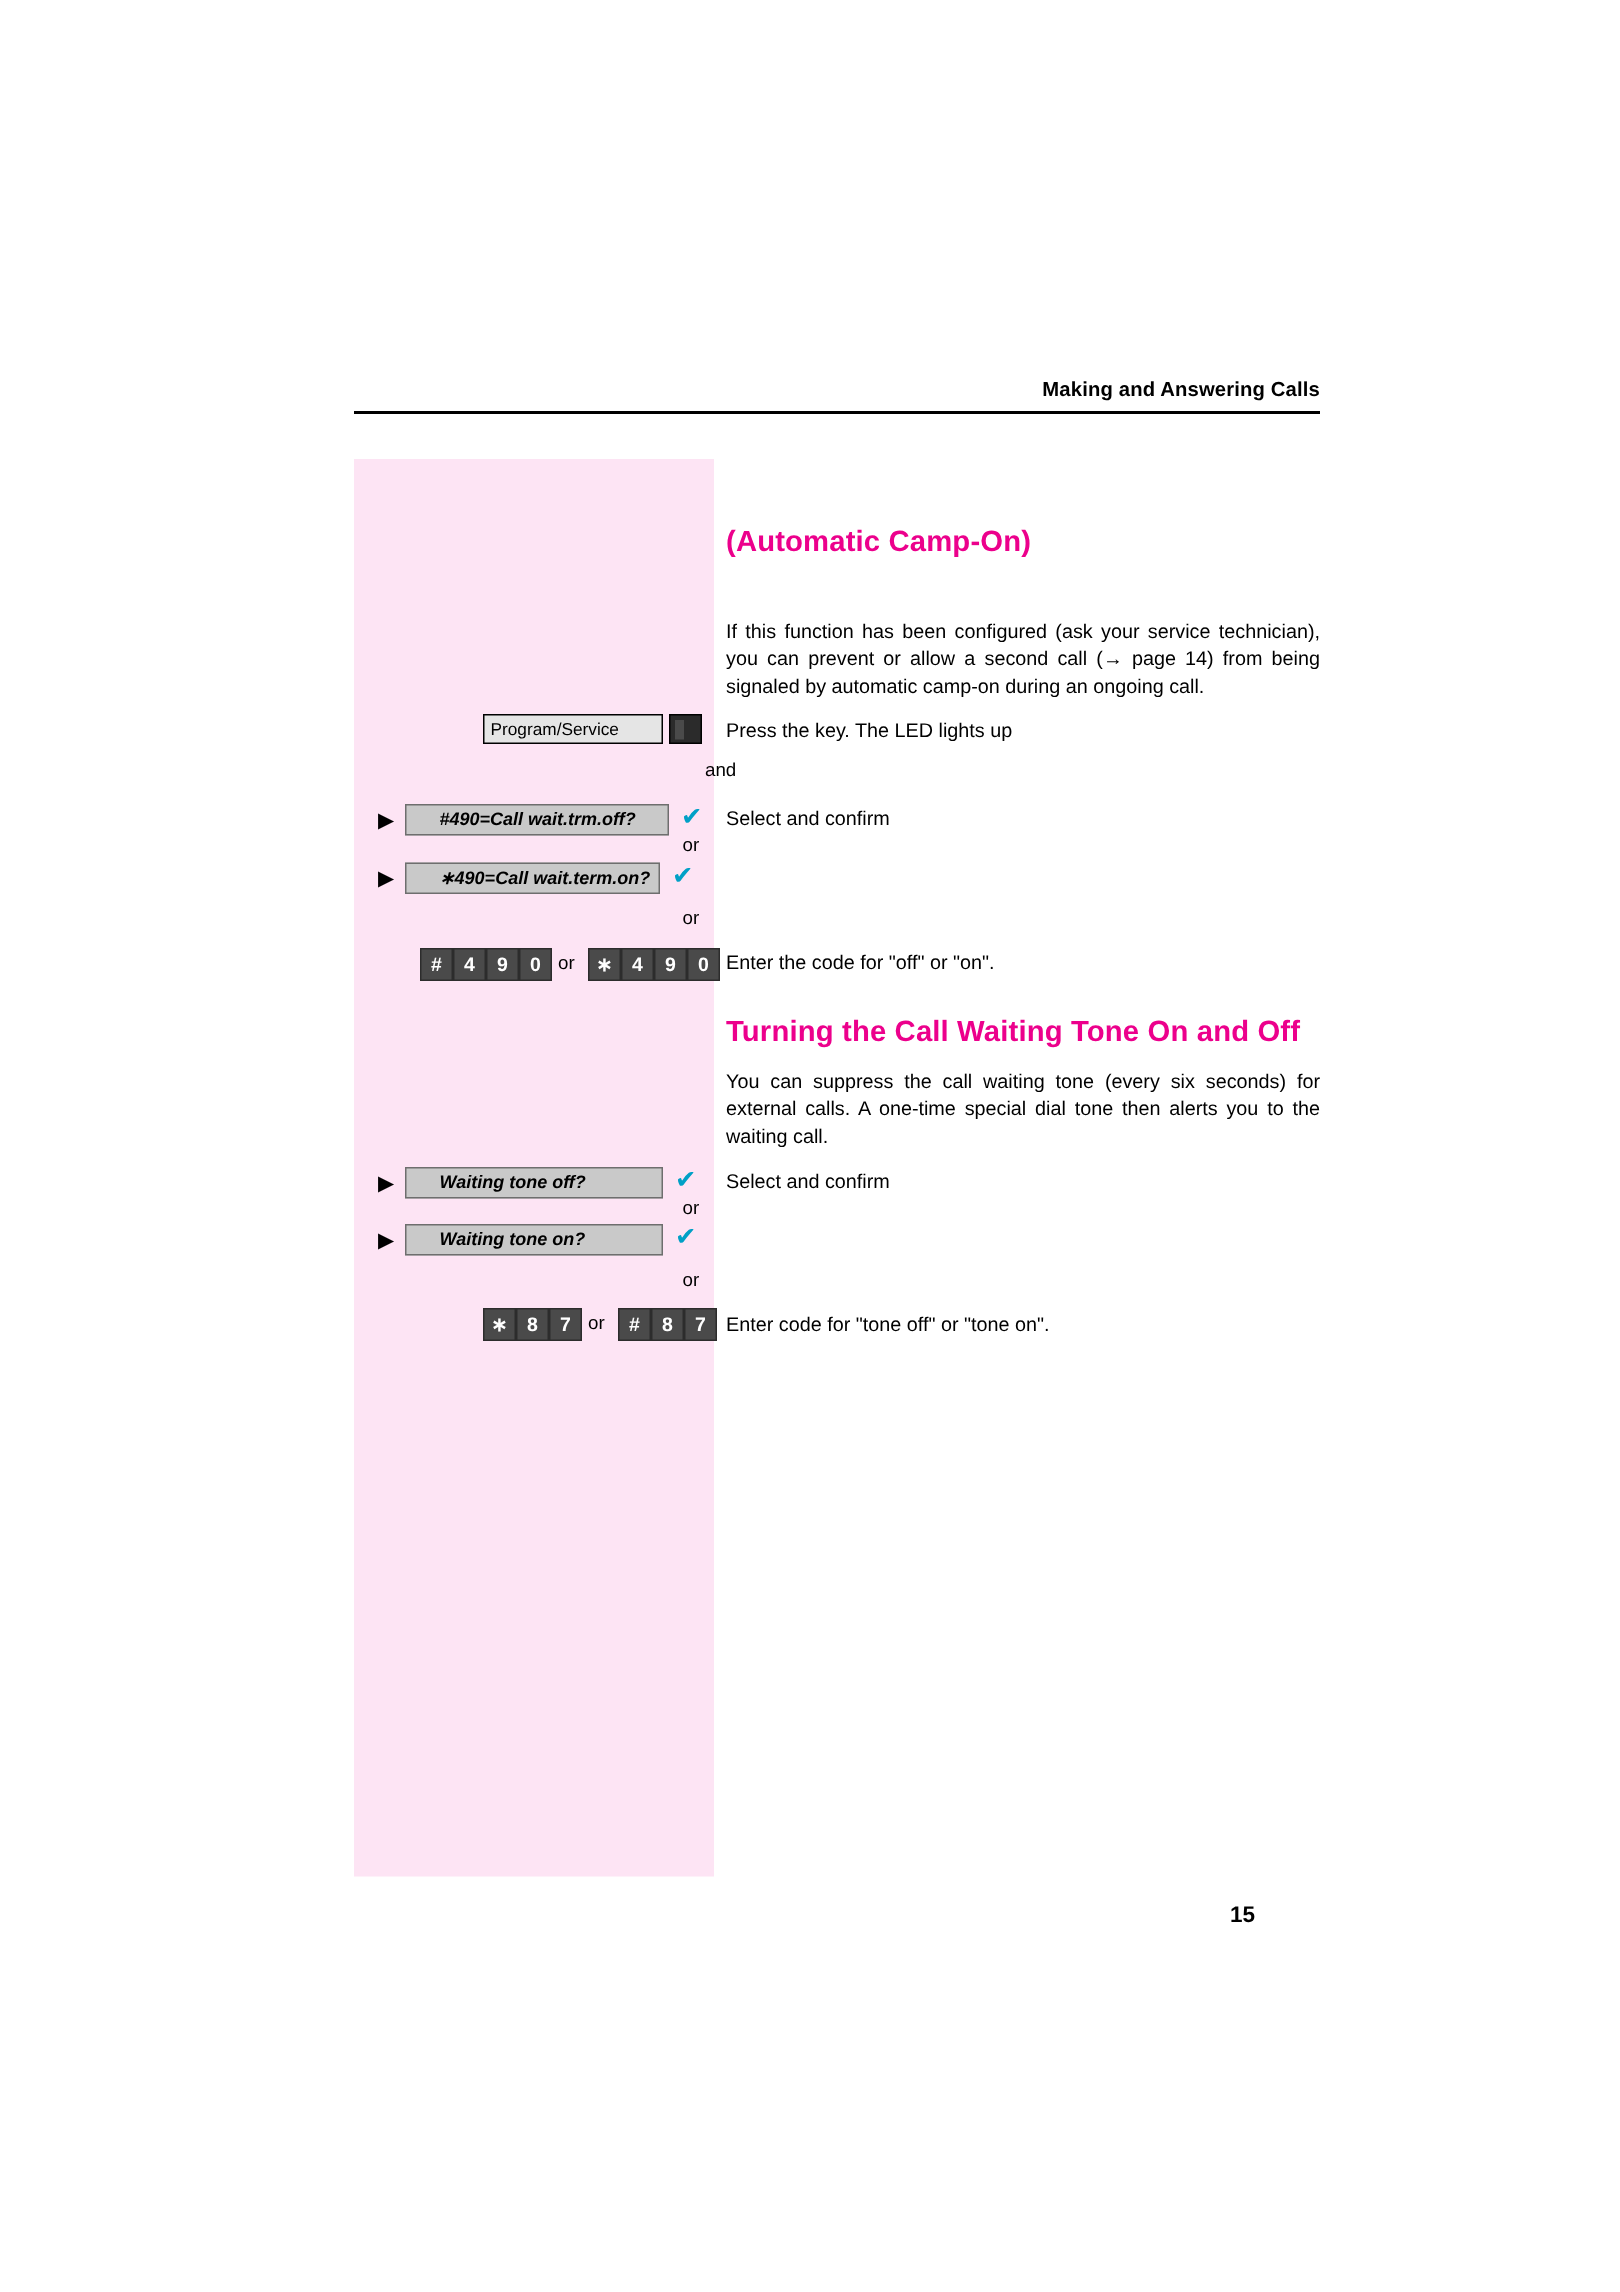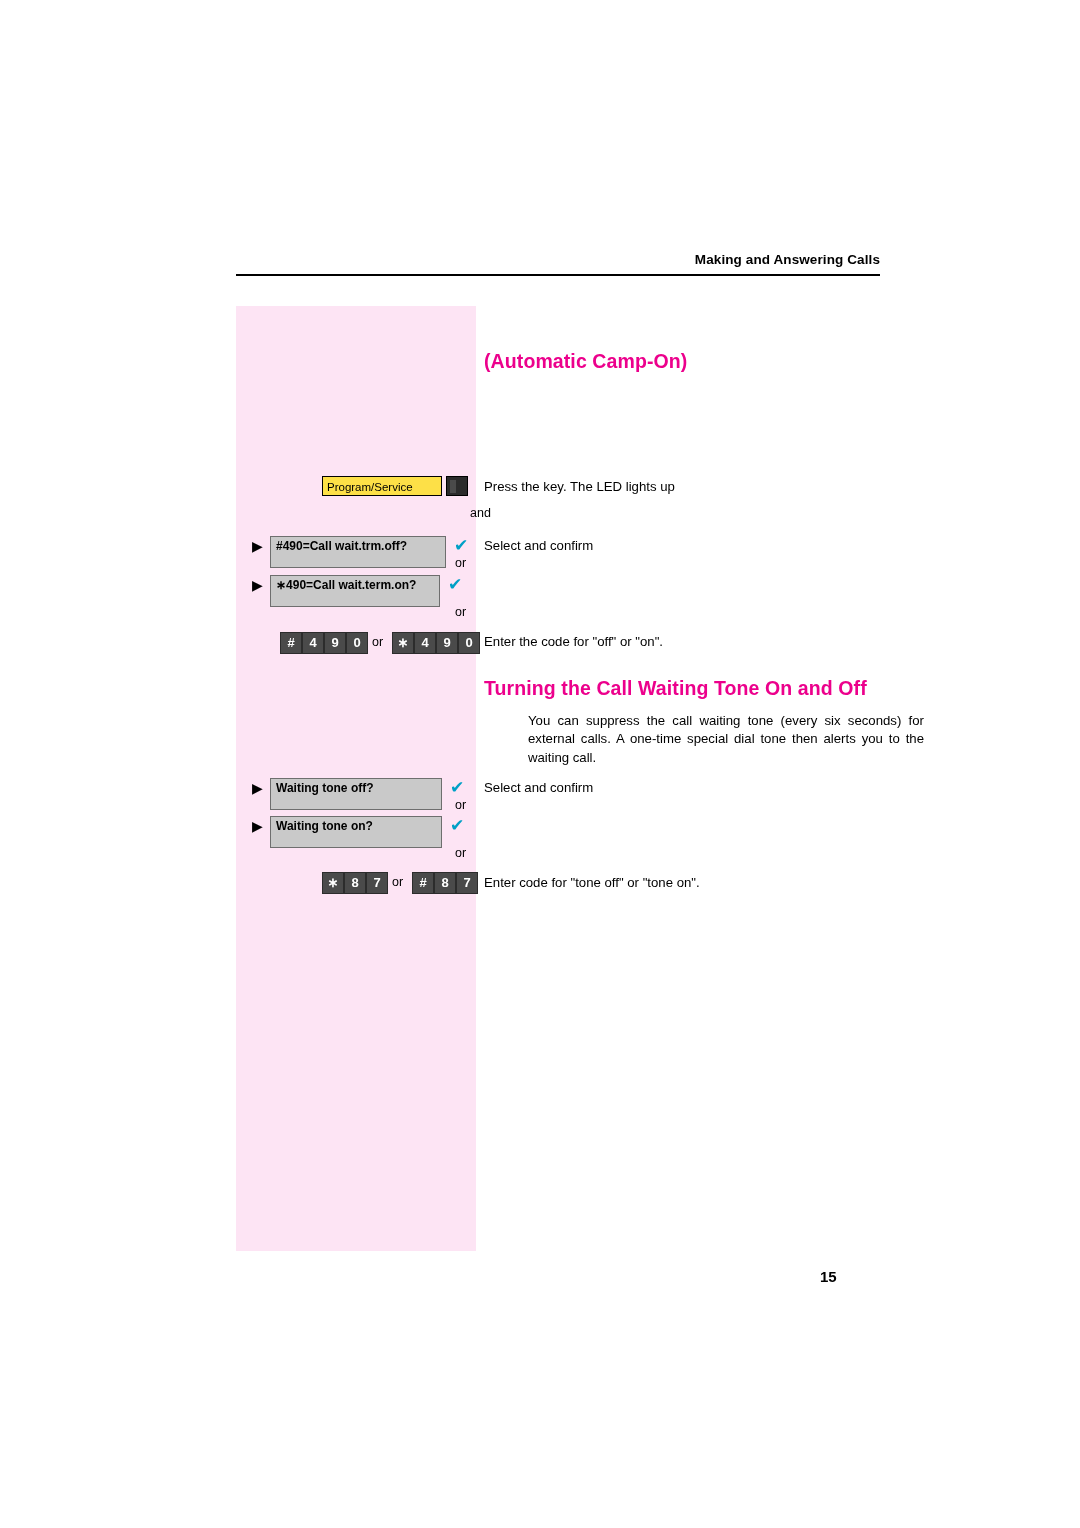--- a/index.html
+++ b/index.html
@@ -83,38 +83,38 @@
   .h1.t2 { left: 484px; top: 675px; width: 400px; }
 
   .para {
     position: absolute;
     font-size: 13.2px;
     line-height: 18.3px;
     color: #000000;
     text-align: justify;
   }
   .para.p1 { left: 484px; top: 412px; width: 396px; }
-  .para.p2 { left: 484px; top: 712px; width: 396px; margin-left: 44px; }
+  .para.p2 { left: 484px; top: 712px; width: 396px; }
 
   .rtext {
     position: absolute;
     font-size: 13.2px;
     color: #000000;
     line-height: 18px;
   }
 
   
   .prog-key {
     position: absolute;
     left: 322px;
     top: 476px;
     width: 120px;
     height: 20px;
     border: 1px solid #000000;
-    background: #fde047;
+    background: #e5e5e5;
     font-size: 11.5px;
     line-height: 20px;
     padding-left: 4px;
     box-sizing: border-box;
     color: #000;
   }
   .prog-led {
     position: absolute;
     left: 446px;
     top: 476px;
@@ -155,30 +155,31 @@
     width: 12px;
     height: 16px;
     color: #000;
     font-size: 14px;
     line-height: 16px;
   }
   .disp-box {
     position: absolute;
     left: 18px;
     top: 0;
-    height: 32px;
+    height: 21px;
     background: #c9c9c9;
     border: 1px solid #6e6e6e;
     box-sizing: border-box;
     font-size: 12px;
     font-weight: bold;
     line-height: 19px;
-    padding-left: 5px;
+    padding-left: 22px;
     color: #000;
     white-space: nowrap;
+    font-style: italic;
   }
   .check {
     position: absolute;
     top: -1px;
     font-size: 17px;
     color: #00a0c6;
     font-family: "DejaVu Sans", sans-serif;
     line-height: 21px;
   }
 
@@ -227,20 +228,21 @@
 
   <div class="header-text">Making and Answering Calls</div>
   <div class="header-rule"></div>
 
   <div class="sidecol"></div>
 
   <div class="h1 t1">
     <div>(Automatic Camp-On)</div>
   </div>
 
+  <div class="para p1">If this function has been configured (ask your service technician), you can prevent or allow a second call (→ page 14) from being signaled by automatic camp-on during an ongoing call.</div>
 
   <div class="prog-key">Program/Service</div>
   <div class="prog-led"></div>
   <div class="rtext" style="left:484px; top:478px; width:390px;">Press the key. The LED lights up</div>
 
   <div class="and-label" style="left:470px; top:506px;">and</div>
 
   <div class="display-row" style="left:252px; top:536px; width:230px;">
     <span class="disp-arrow">▶</span>
     <span class="disp-box" style="width:176px;">#490=Call wait.trm.off?</span>

